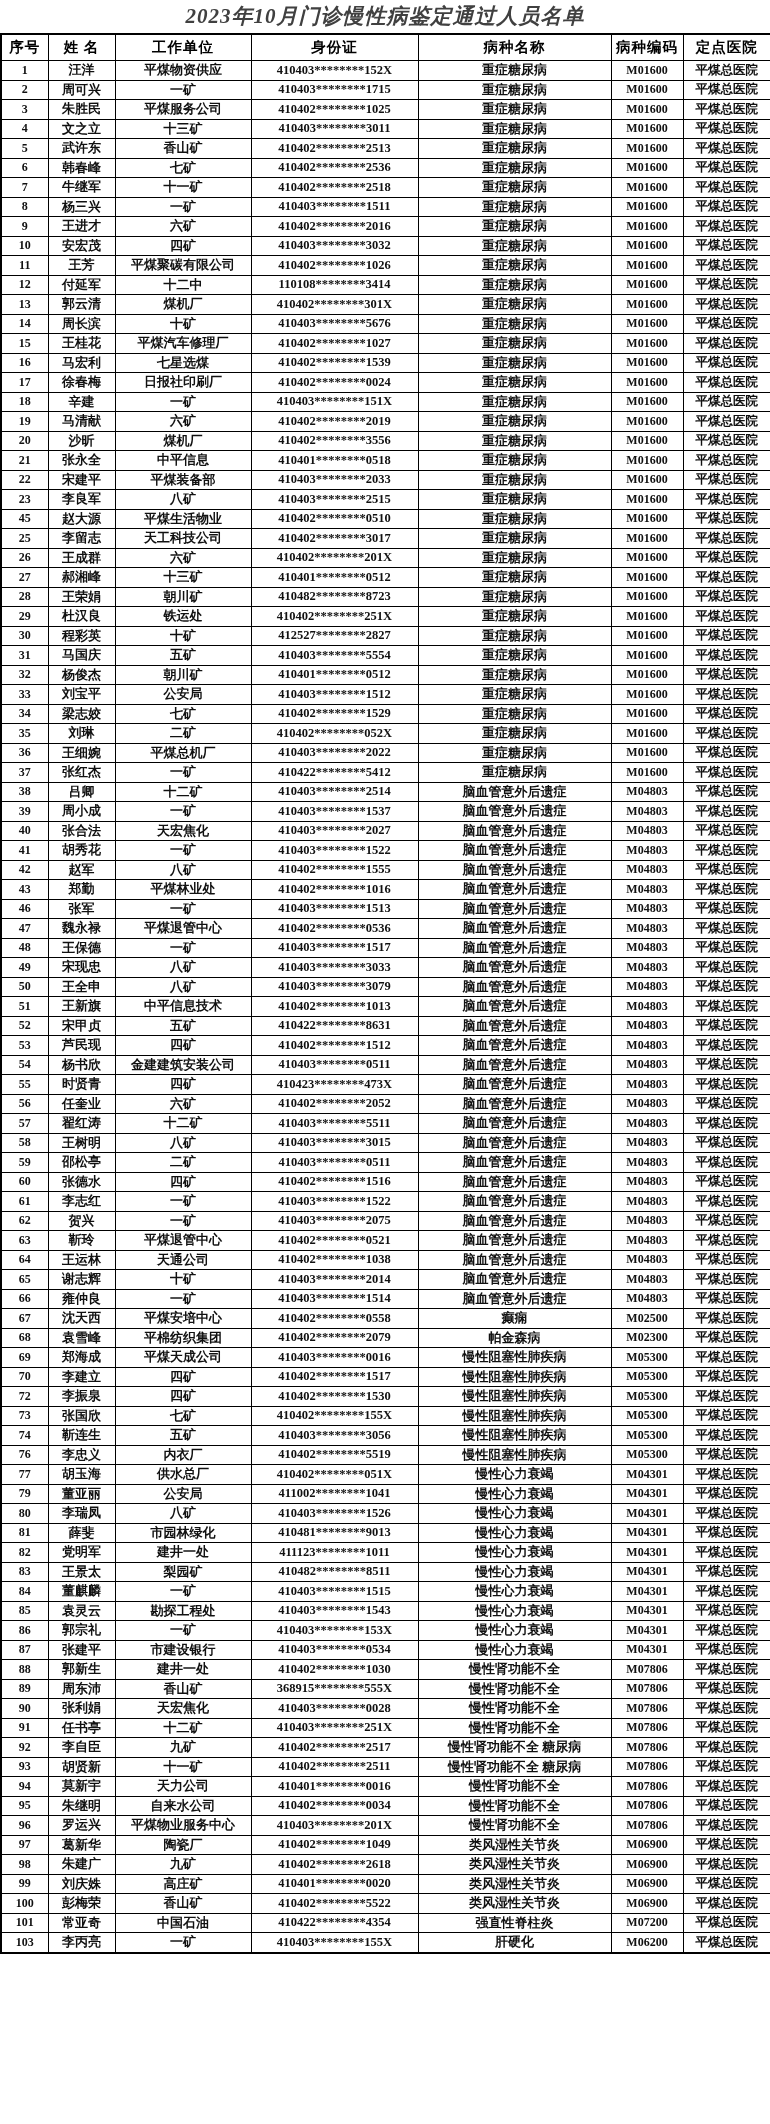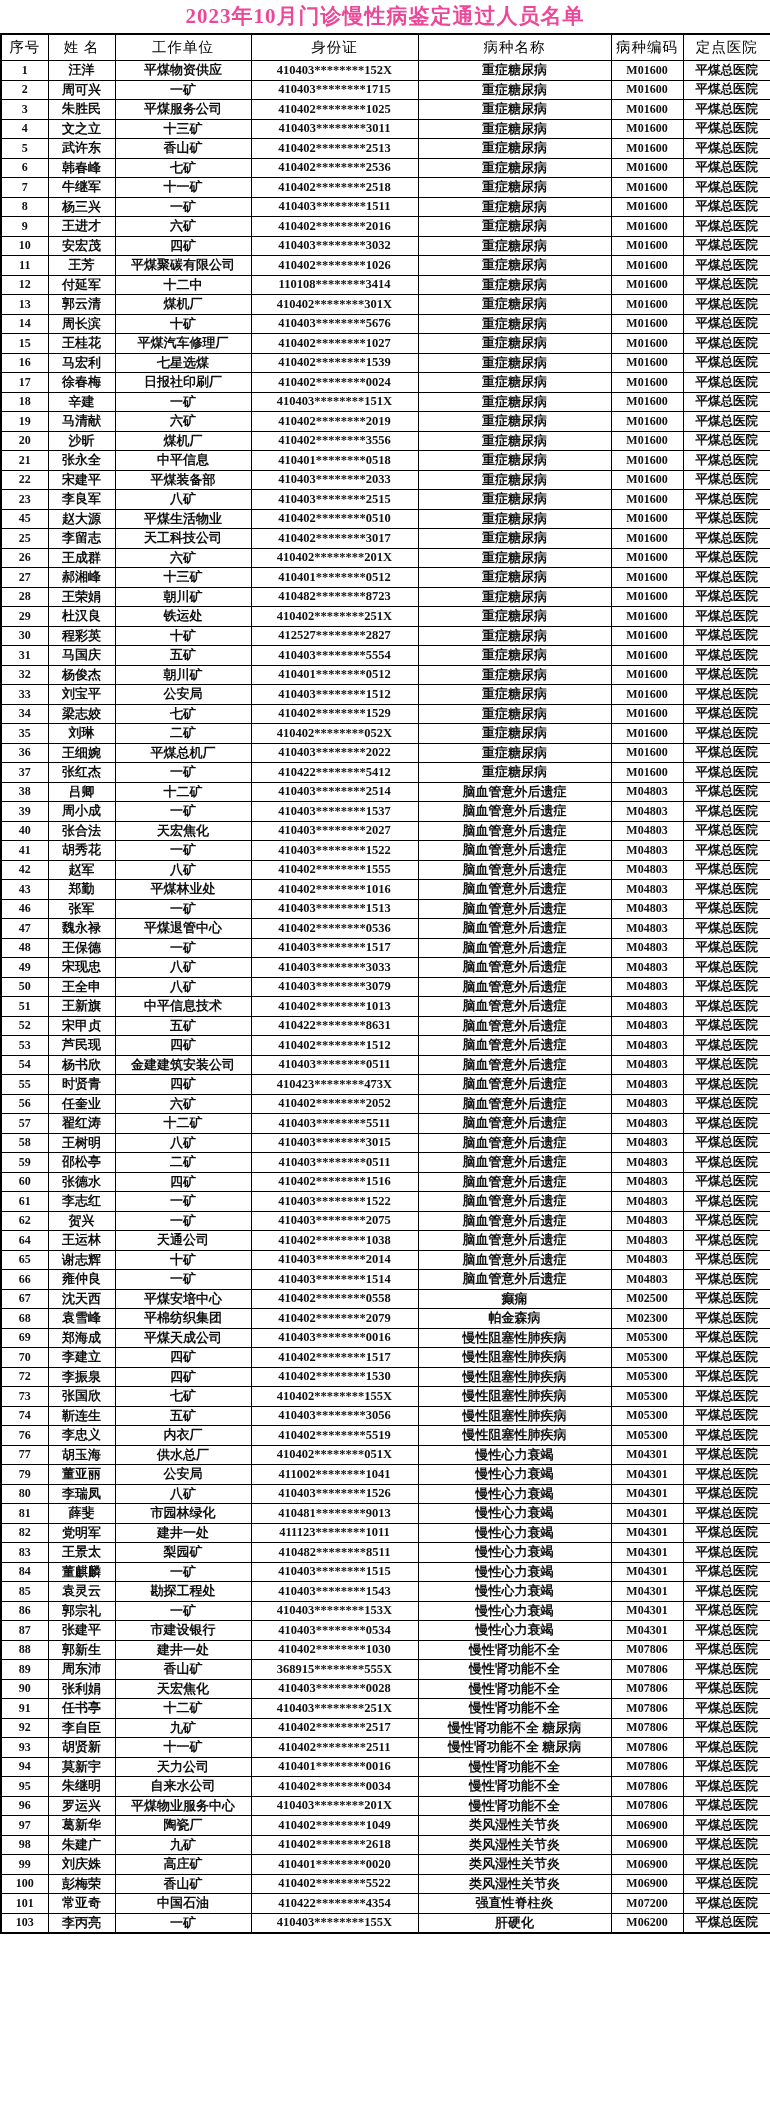--- a/index.html
+++ b/index.html
@@ -1,34 +1,34 @@
 <!DOCTYPE html>
 <html><head>
 <meta charset="utf-8">
 <style>
   html,body{margin:0;padding:0;background:#ffffff;}
   body{width:770px;font-family:"Liberation Serif","DejaVu Serif",serif;-webkit-font-smoothing:none;}
   .sheet{width:770px;background:#fff;}
   .doc-title{
     height:33px;line-height:33px;text-align:center;
-    font-size:21px;font-weight:bold;color:#ec4899;
-    white-space:nowrap;letter-spacing:1px;
+    font-size:21px;font-weight:bold;color:#404040;
+    white-space:nowrap;letter-spacing:1px;font-style:italic;
   }
   table.roster{
     width:770px;border-collapse:collapse;table-layout:fixed;
     border:2px solid #000;
   }
   table.roster th, table.roster td{
     border:1.5px solid #000;
     padding:0 1px;
     text-align:center;vertical-align:middle;
     overflow:hidden;white-space:nowrap;
   }
   table.roster th{
-    height:25px;font-size:14.5px;font-weight:normal;color:#000;
+    height:25px;font-size:14.5px;font-weight:bold;color:#000;
     letter-spacing:1px;
   }
   table.roster td{
     height:18.5px;font-weight:bold;color:#111;
   }
   td.col-no{font-size:12px;color:#222;}
   td.col-name{font-size:13px;letter-spacing:0;}
   td.col-unit{font-size:13px;}
   td.col-id{font-size:12.5px;color:#333;font-weight:bold;letter-spacing:0;}
   td.col-disease{font-size:13px;color:#1c1c1c;}
@@ -596,20 +596,29 @@
         <tr>
           <td class="col-no">62</td>
           <td class="col-name">贺兴</td>
           <td class="col-unit">一矿</td>
           <td class="col-id">410403********2075</td>
           <td class="col-disease">脑血管意外后遗症</td>
           <td class="col-code">M04803</td>
           <td class="col-hospital">平煤总医院</td>
         </tr>
         <tr>
+          <td class="col-no">63</td>
+          <td class="col-name">靳玲</td>
+          <td class="col-unit">平煤退管中心</td>
+          <td class="col-id">410402********0521</td>
+          <td class="col-disease">脑血管意外后遗症</td>
+          <td class="col-code">M04803</td>
+          <td class="col-hospital">平煤总医院</td>
+        </tr>
+        <tr>
           <td class="col-no">64</td>
           <td class="col-name">王运林</td>
           <td class="col-unit">天通公司</td>
           <td class="col-id">410402********1038</td>
           <td class="col-disease">脑血管意外后遗症</td>
           <td class="col-code">M04803</td>
           <td class="col-hospital">平煤总医院</td>
         </tr>
         <tr>
           <td class="col-no">65</td>

